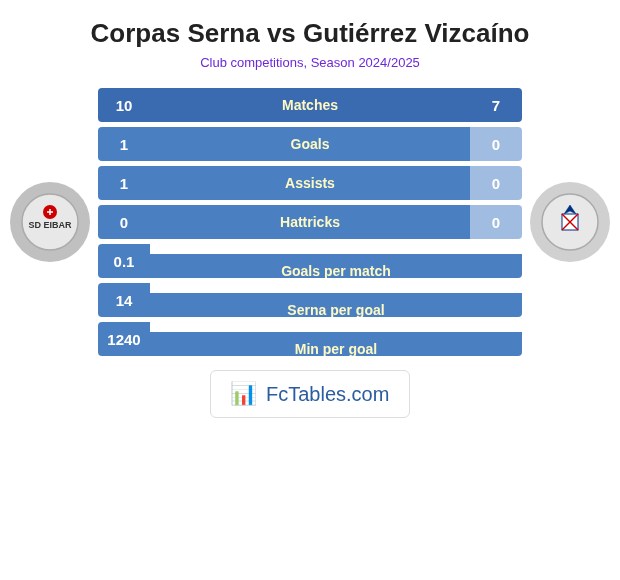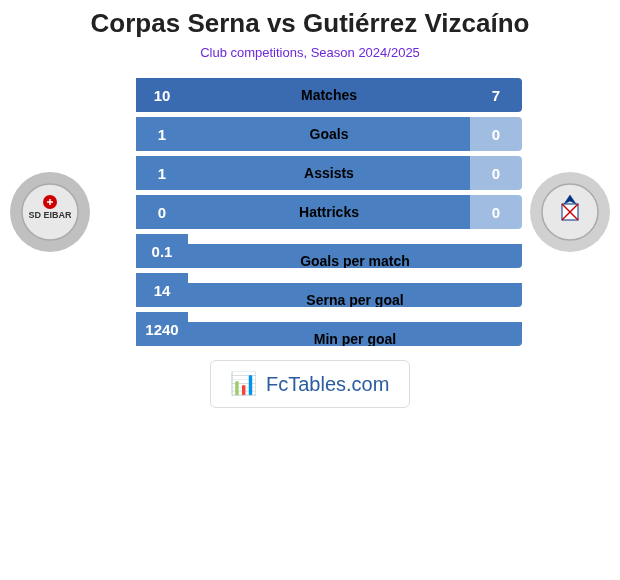--- a/index.html
+++ b/index.html
@@ -10,21 +10,21 @@
       font-family: Arial, sans-serif;
       overflow: hidden;
     }
 
     .container {
       width: 620px;
       height: 580px;
       display: flex;
       flex-direction: column;
       align-items: center;
-      padding: 8px 10px 10px;
+      padding: 18px 10px 10px;
     }
 
     .title {
       font-size: 26px;
       font-weight: 900;
       color: #222;
       text-align: center;
       line-height: 1.2;
       margin-bottom: 6px;
     }
@@ -86,26 +86,25 @@
       background: #4a7fc1;
       color: #fff;
       font-weight: bold;
       font-size: 15px;
       width: 52px;
       min-width: 52px;
       height: 100%;
       display: flex;
       align-items: center;
       justify-content: center;
-      margin-left: 38px;
     }
 
     .stat-label {
       background: #4a7fc1;
-      color: #000000;
+      color: #fef9c3;
       font-size: 14px;
       font-weight: 600;
       flex: 1;
       height: 100%;
       display: flex;
       align-items: center;
       justify-content: center;
       text-align: right;
     }
 

